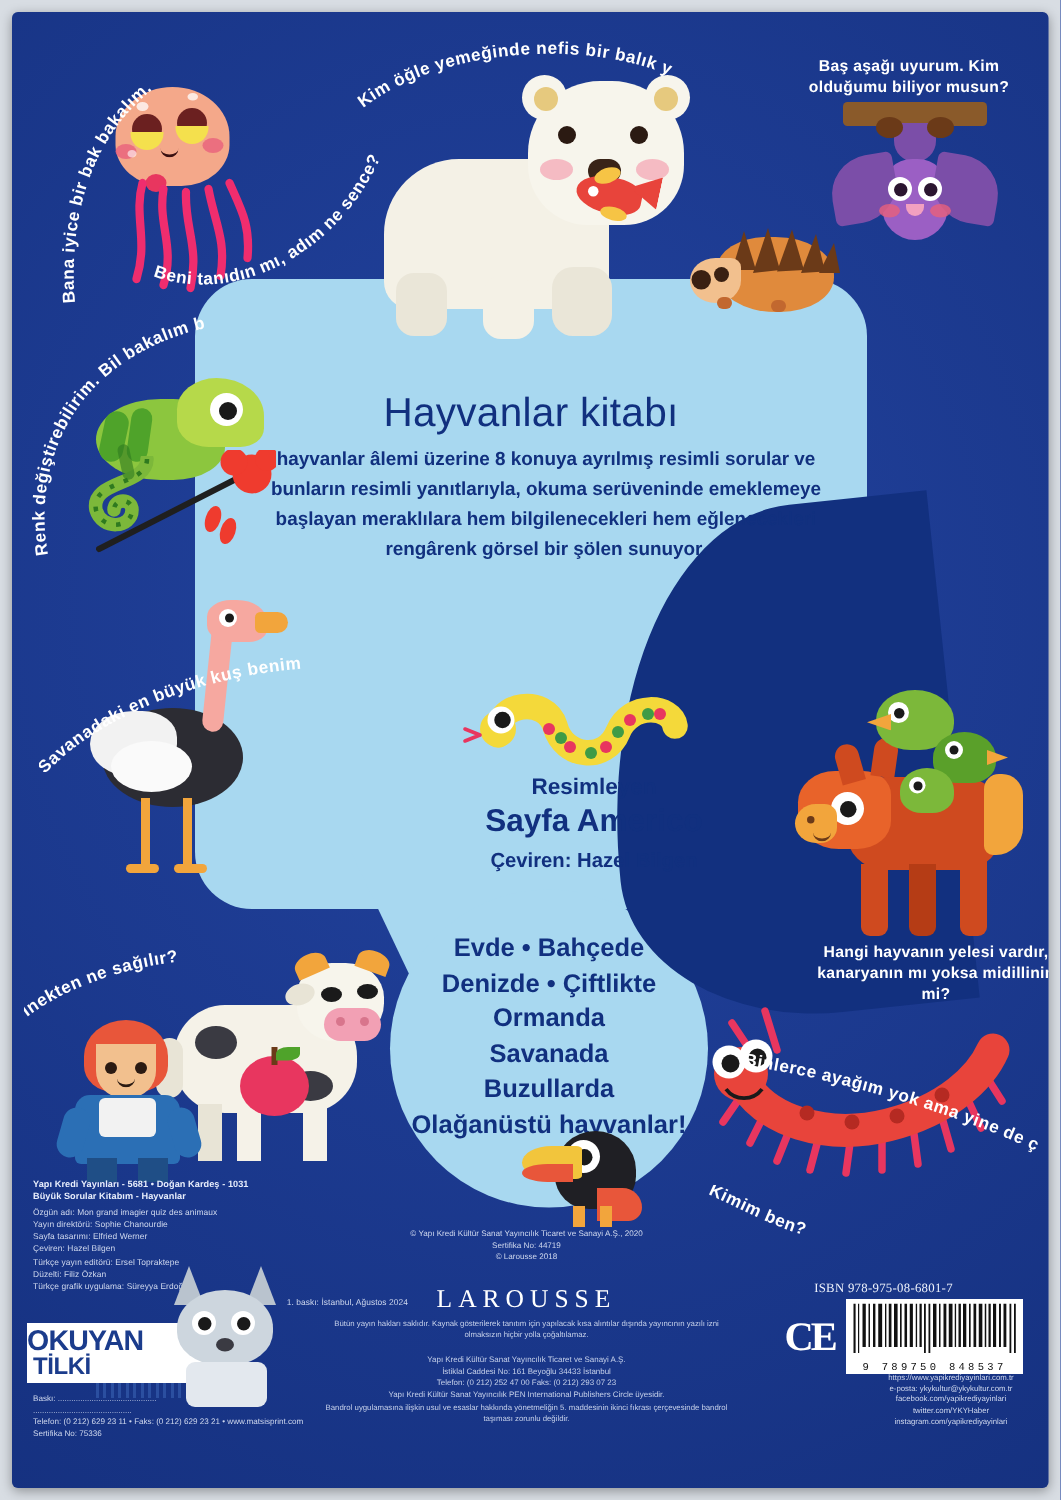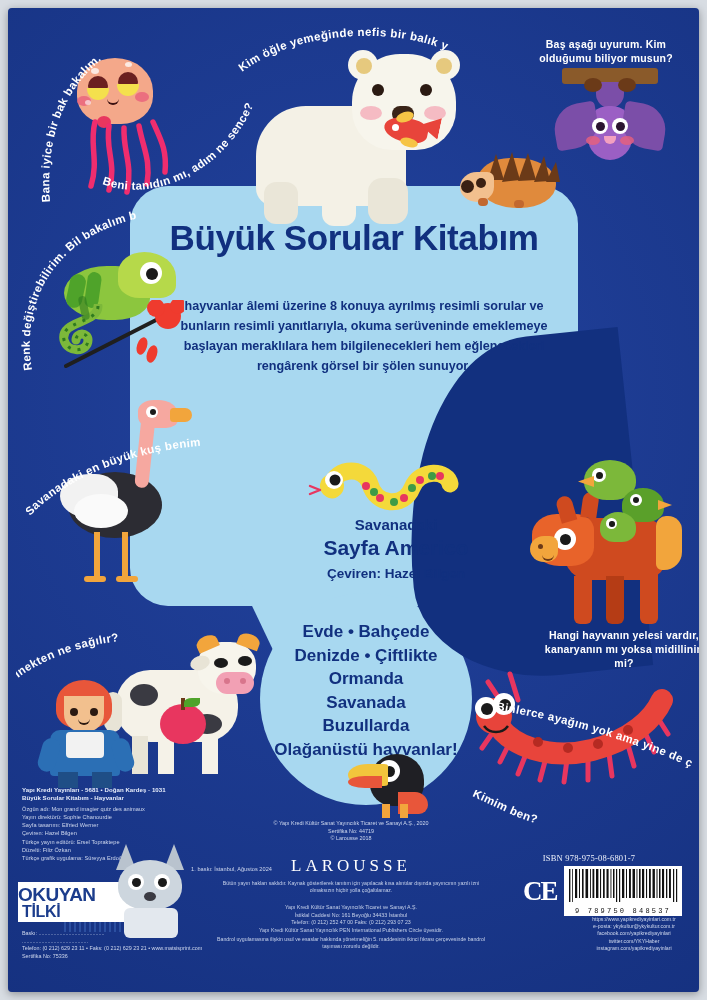--- a/index.html
+++ b/index.html
@@ -463,23 +463,23 @@
     <div class="el" style="left:0;top:28px;width:34px;height:12px;background:#e8563a;border-radius:50% 0 0 50%;"></div>
     <div class="el" style="left:50px;top:44px;width:30px;height:22px;background:#e8563a;border-radius:0 20px 14px 0;"></div>
     <div class="el" style="left:34px;top:56px;width:8px;height:14px;background:#f2a53c;"></div>
     <div class="el" style="left:52px;top:56px;width:8px;height:14px;background:#f2a53c;"></div>
   </div>
   <svg class="curve" style="left:460px;top:782px;" width="76" height="40">
     <path id="tc1" d="M4 6 C26 16 48 28 70 34" fill="none"></path>
     <text><textPath href="#tc1">Kimim ben?</textPath></text>
   </svg>
 
-  <div class="t-main">Büyük Sorular Kitabım</div>
+  <div class="t-sub">Hayvanlar kitabı</div>
   <div class="t-blurb">hayvanlar âlemi üzerine 8 konuya ayrılmış resimli sorular ve bunların resimli yanıtlarıyla, okuma serüveninde emeklemeye başlayan meraklılara hem bilgilenecekleri hem eğlenecekleri rengârenk görsel bir şölen sunuyor.</div>
-  <div class="t-illus-label">Savanadaki</div>
+  <div class="t-illus-label">Resimleyen</div>
   <div class="t-illus-name">Sayfa Americo</div>
   <div class="t-trans">Çeviren: Hazel Bilgen</div>
   <div class="t-topics" style="white-space:pre-line;">Evde • Bahçede
 Denizde • Çiftlikte
 Ormanda
 Savanada
 Buzullarda
 Olağanüstü hayvanlar!</div>
 
   <div class="colophon">

